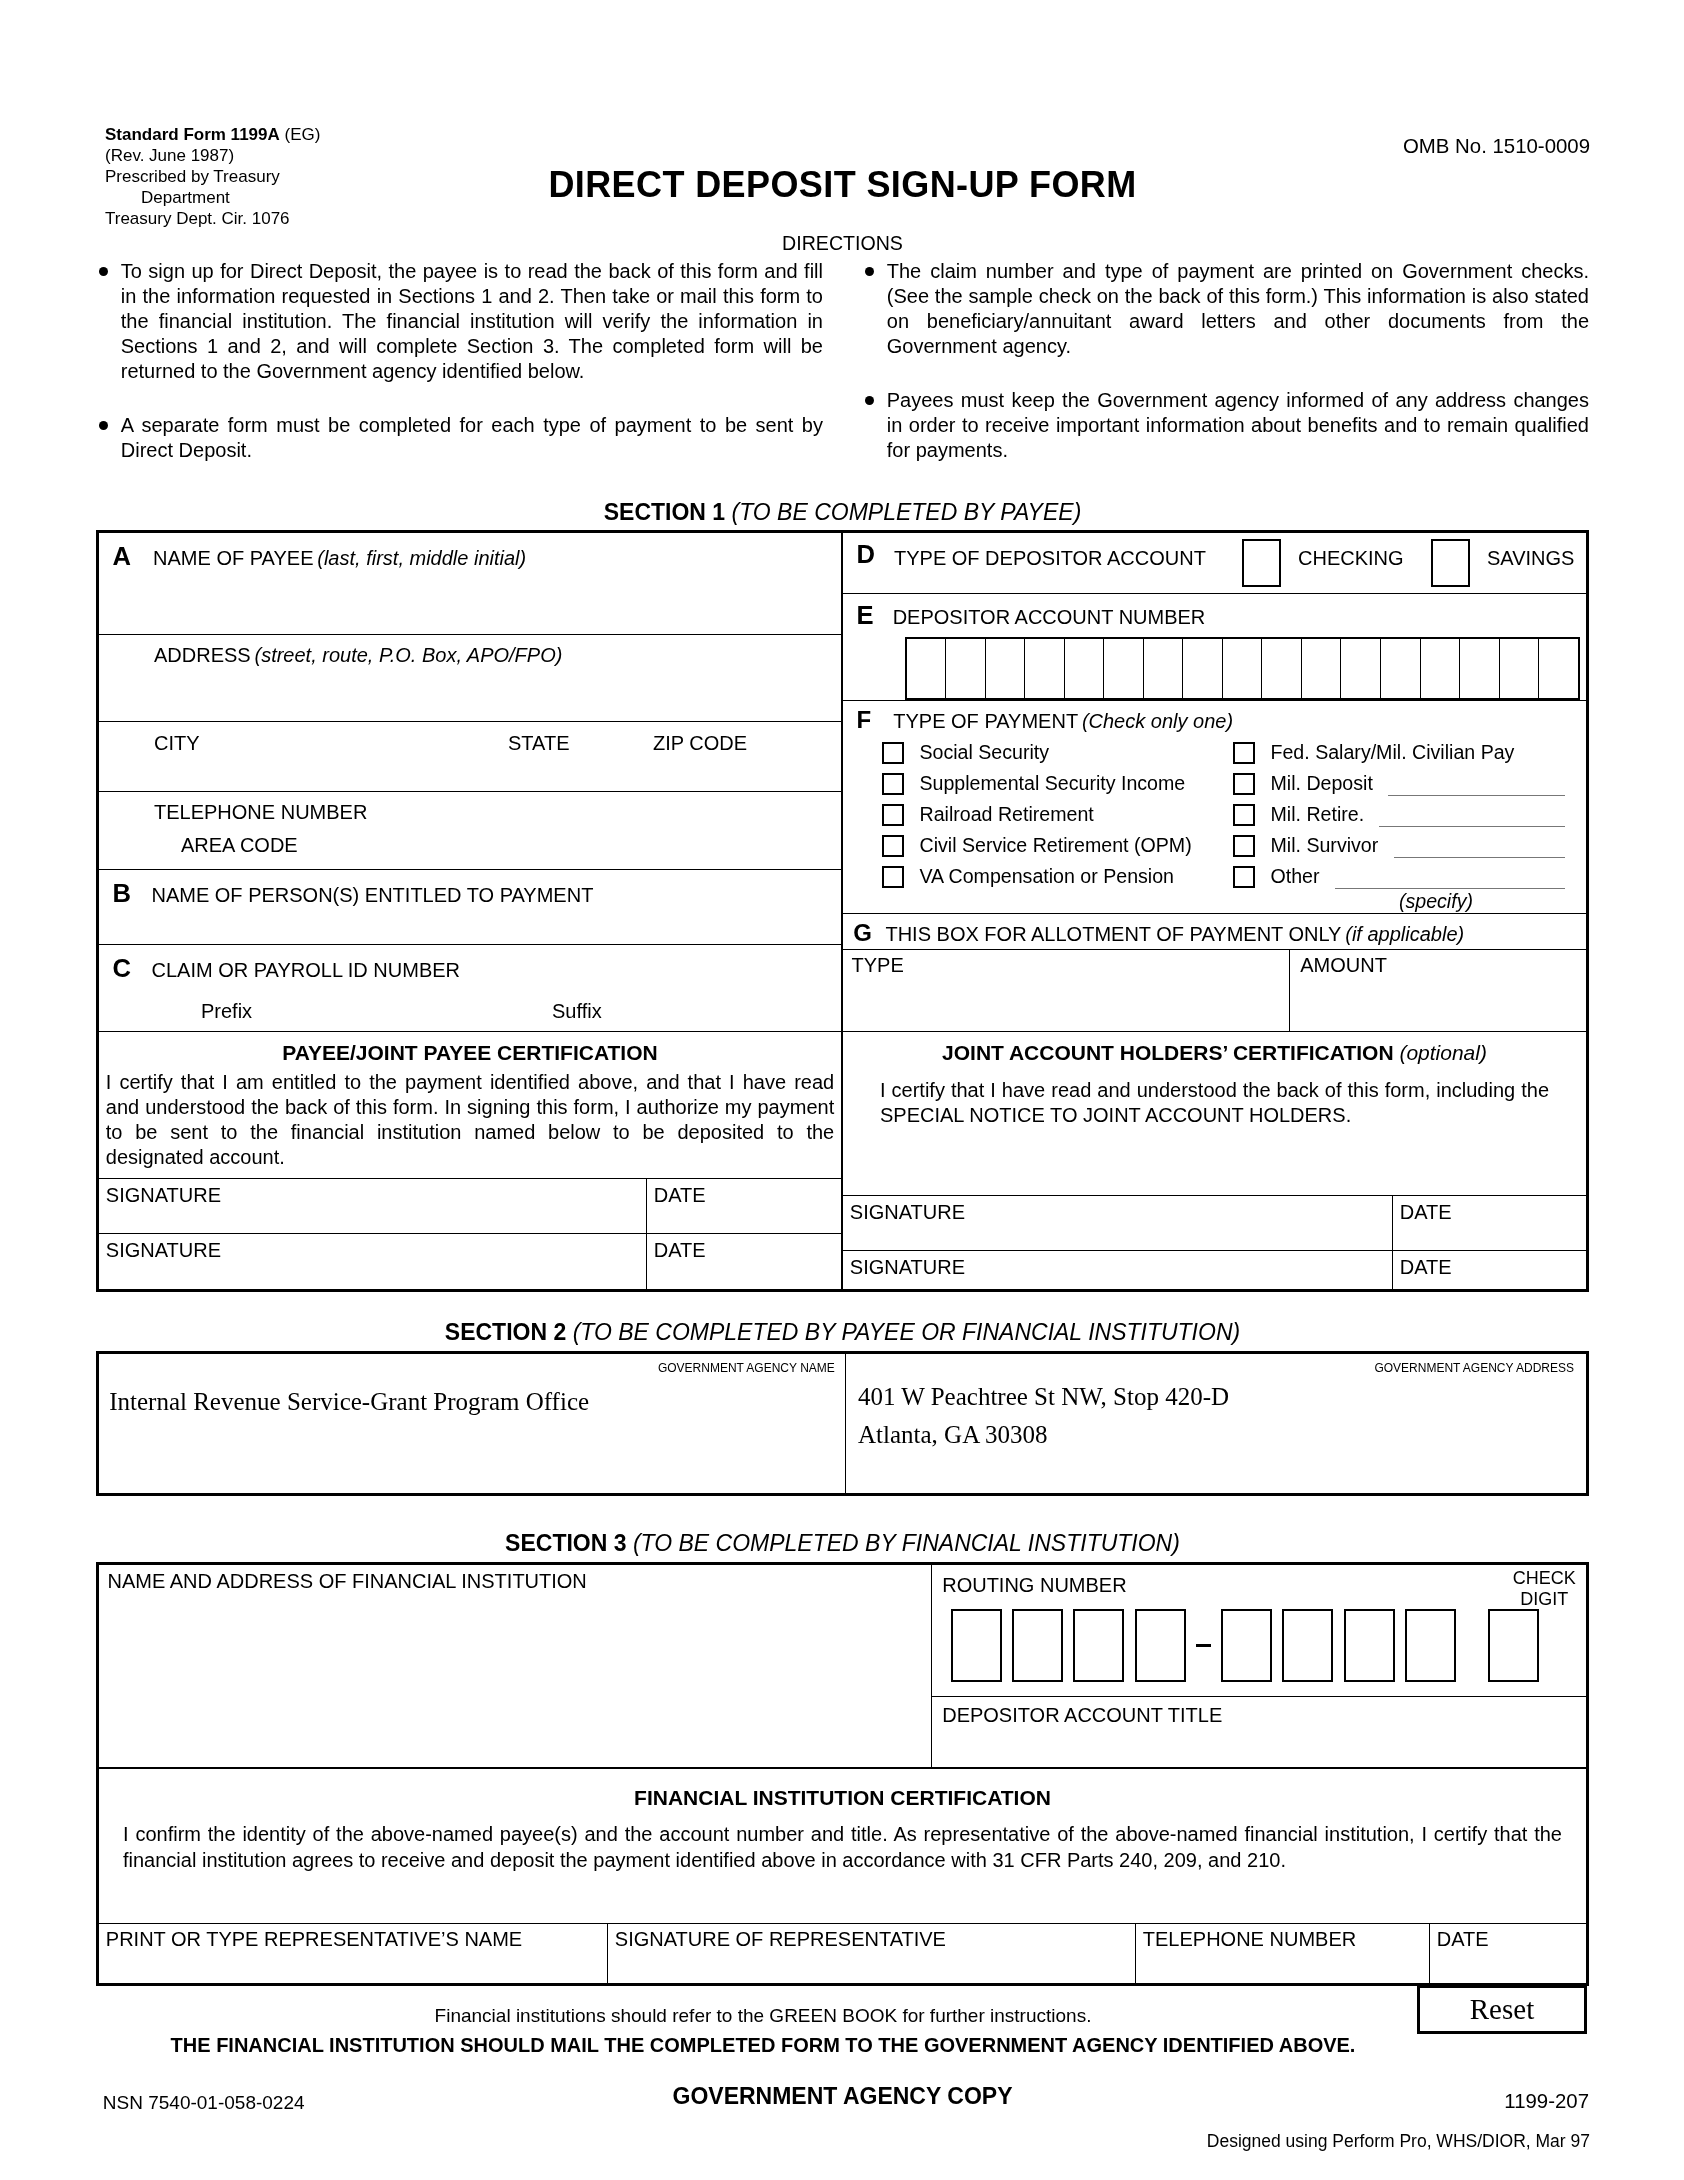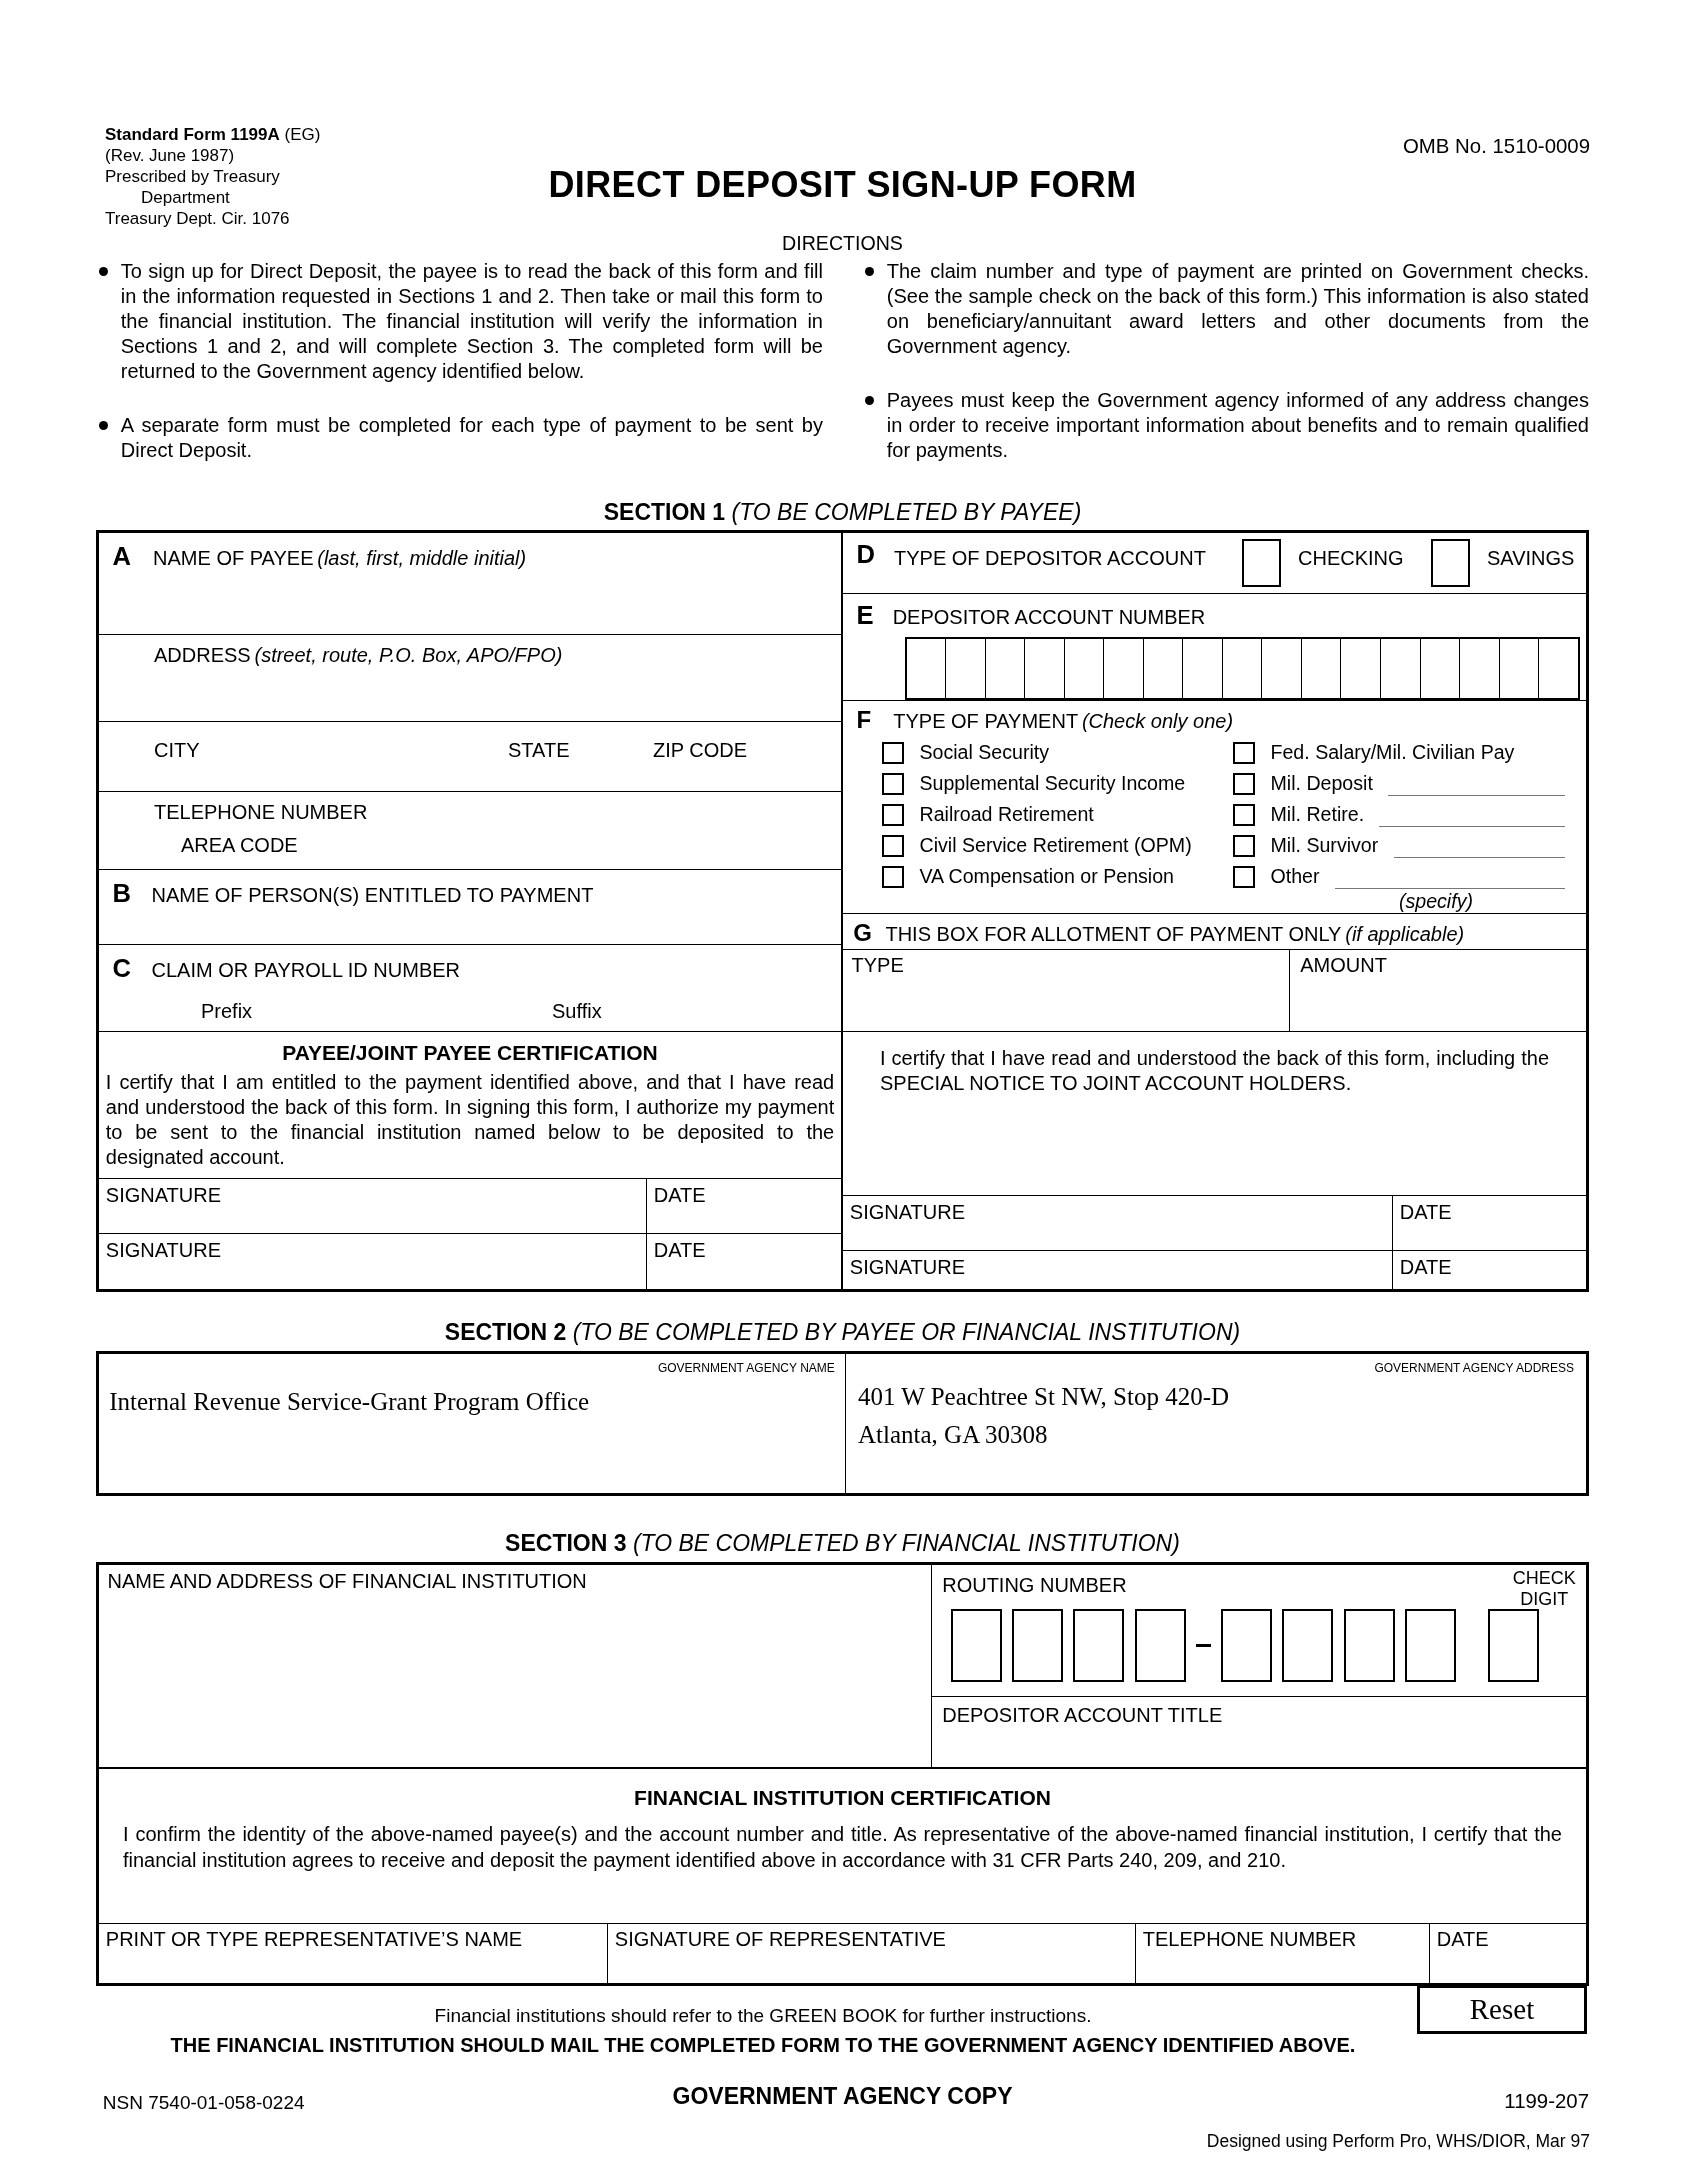--- a/index.html
+++ b/index.html
@@ -38,21 +38,21 @@
   .row{box-sizing:border-box;border-bottom:1.7px solid #000;position:relative;}
   .row.last{border-bottom:none;flex:1;}
   .letter{font-weight:bold;font-size:25.6px;}
   .lbl{font-size:20px;}
   .hint{font-size:20px;font-style:italic;}
 
   .rA{flex:0 0 102px;padding:8.5px 0 0 13.6px;}
   .rA .lbl{margin-left:22px;}
   .rAddr{flex:0 0 87px;padding:8.5px 0 0 55px;}
   .rCity{flex:0 0 70px;}
-  .rCity span{position:absolute;top:17px;font-size:20px;}
+  .rCity span{position:absolute;top:10px;font-size:20px;}
   .rTel{flex:0 0 78px;padding:8.5px 0 0 55px;}
   .rTel .l2{margin-top:10.2px;padding-left:27px;}
   .rB{flex:0 0 75px;padding:8.5px 0 0 13.6px;}
   .rB .lbl{margin-left:20.4px;}
   .rC{flex:0 0 87px;padding:8.5px 0 0 13.6px;}
   .rC .lbl{margin-left:20.4px;}
   .rC .pfx{position:absolute;left:102px;bottom:8.5px;font-size:20px;}
   .rC .sfx{position:absolute;left:453px;bottom:8.5px;font-size:20px;}
 
   .rCertL{flex:0 0 147px;}
@@ -316,20 +316,21 @@
       <div class="row rG">
         <div class="g-head">
           <span class="letter">G</span><span class="lbl">THIS BOX FOR ALLOTMENT OF PAYMENT ONLY</span> <span class="hint">(if applicable)</span>
         </div>
         <div class="g-cells">
           <div class="g-type"><span>TYPE</span></div>
           <div class="g-amt"><span>AMOUNT</span></div>
         </div>
       </div>
       <div class="row rCertR">
+        <div class="cert-h"><span>JOINT ACCOUNT HOLDERS’ CERTIFICATION</span> <span class="i">(optional)</span></div>
         <p>I certify that I have read and understood the back of this form, including the SPECIAL NOTICE TO JOINT ACCOUNT HOLDERS.</p>
       </div>
       <div class="row sig-row">
         <div class="sigcell"><span>SIGNATURE</span></div>
         <div class="datecell"><span>DATE</span></div>
       </div>
       <div class="row sig-row last">
         <div class="sigcell"><span>SIGNATURE</span></div>
         <div class="datecell"><span>DATE</span></div>
       </div>

